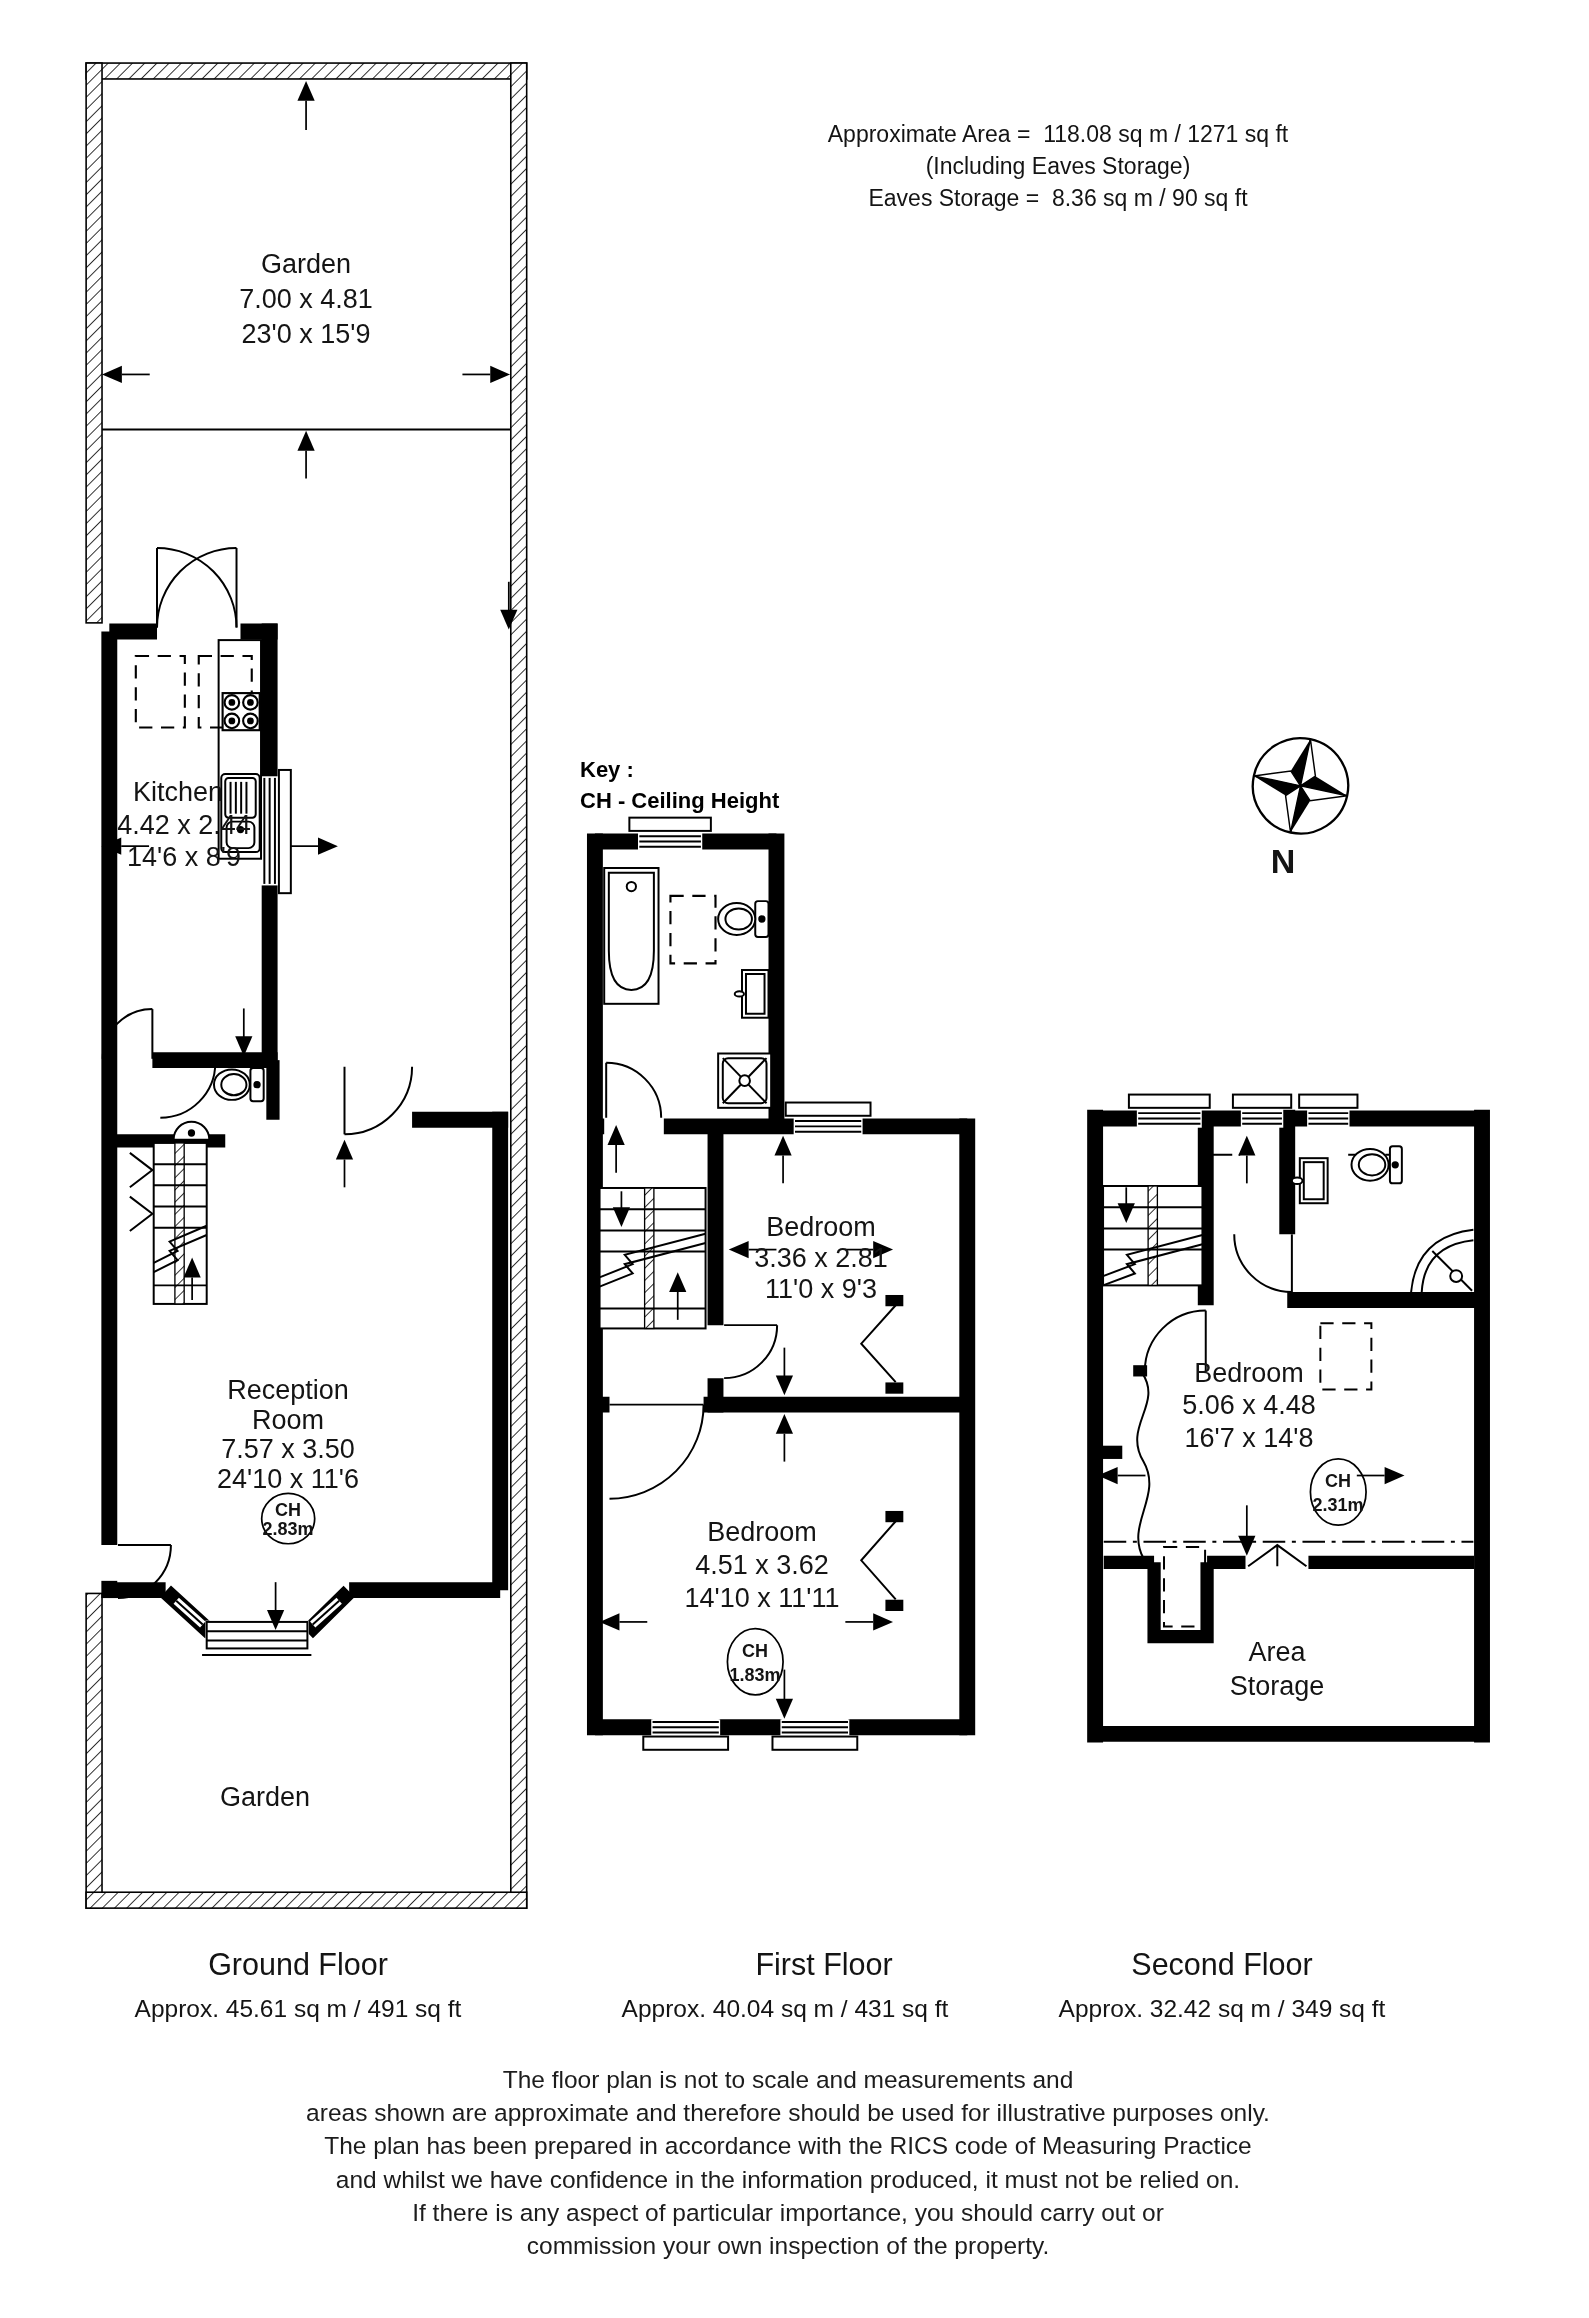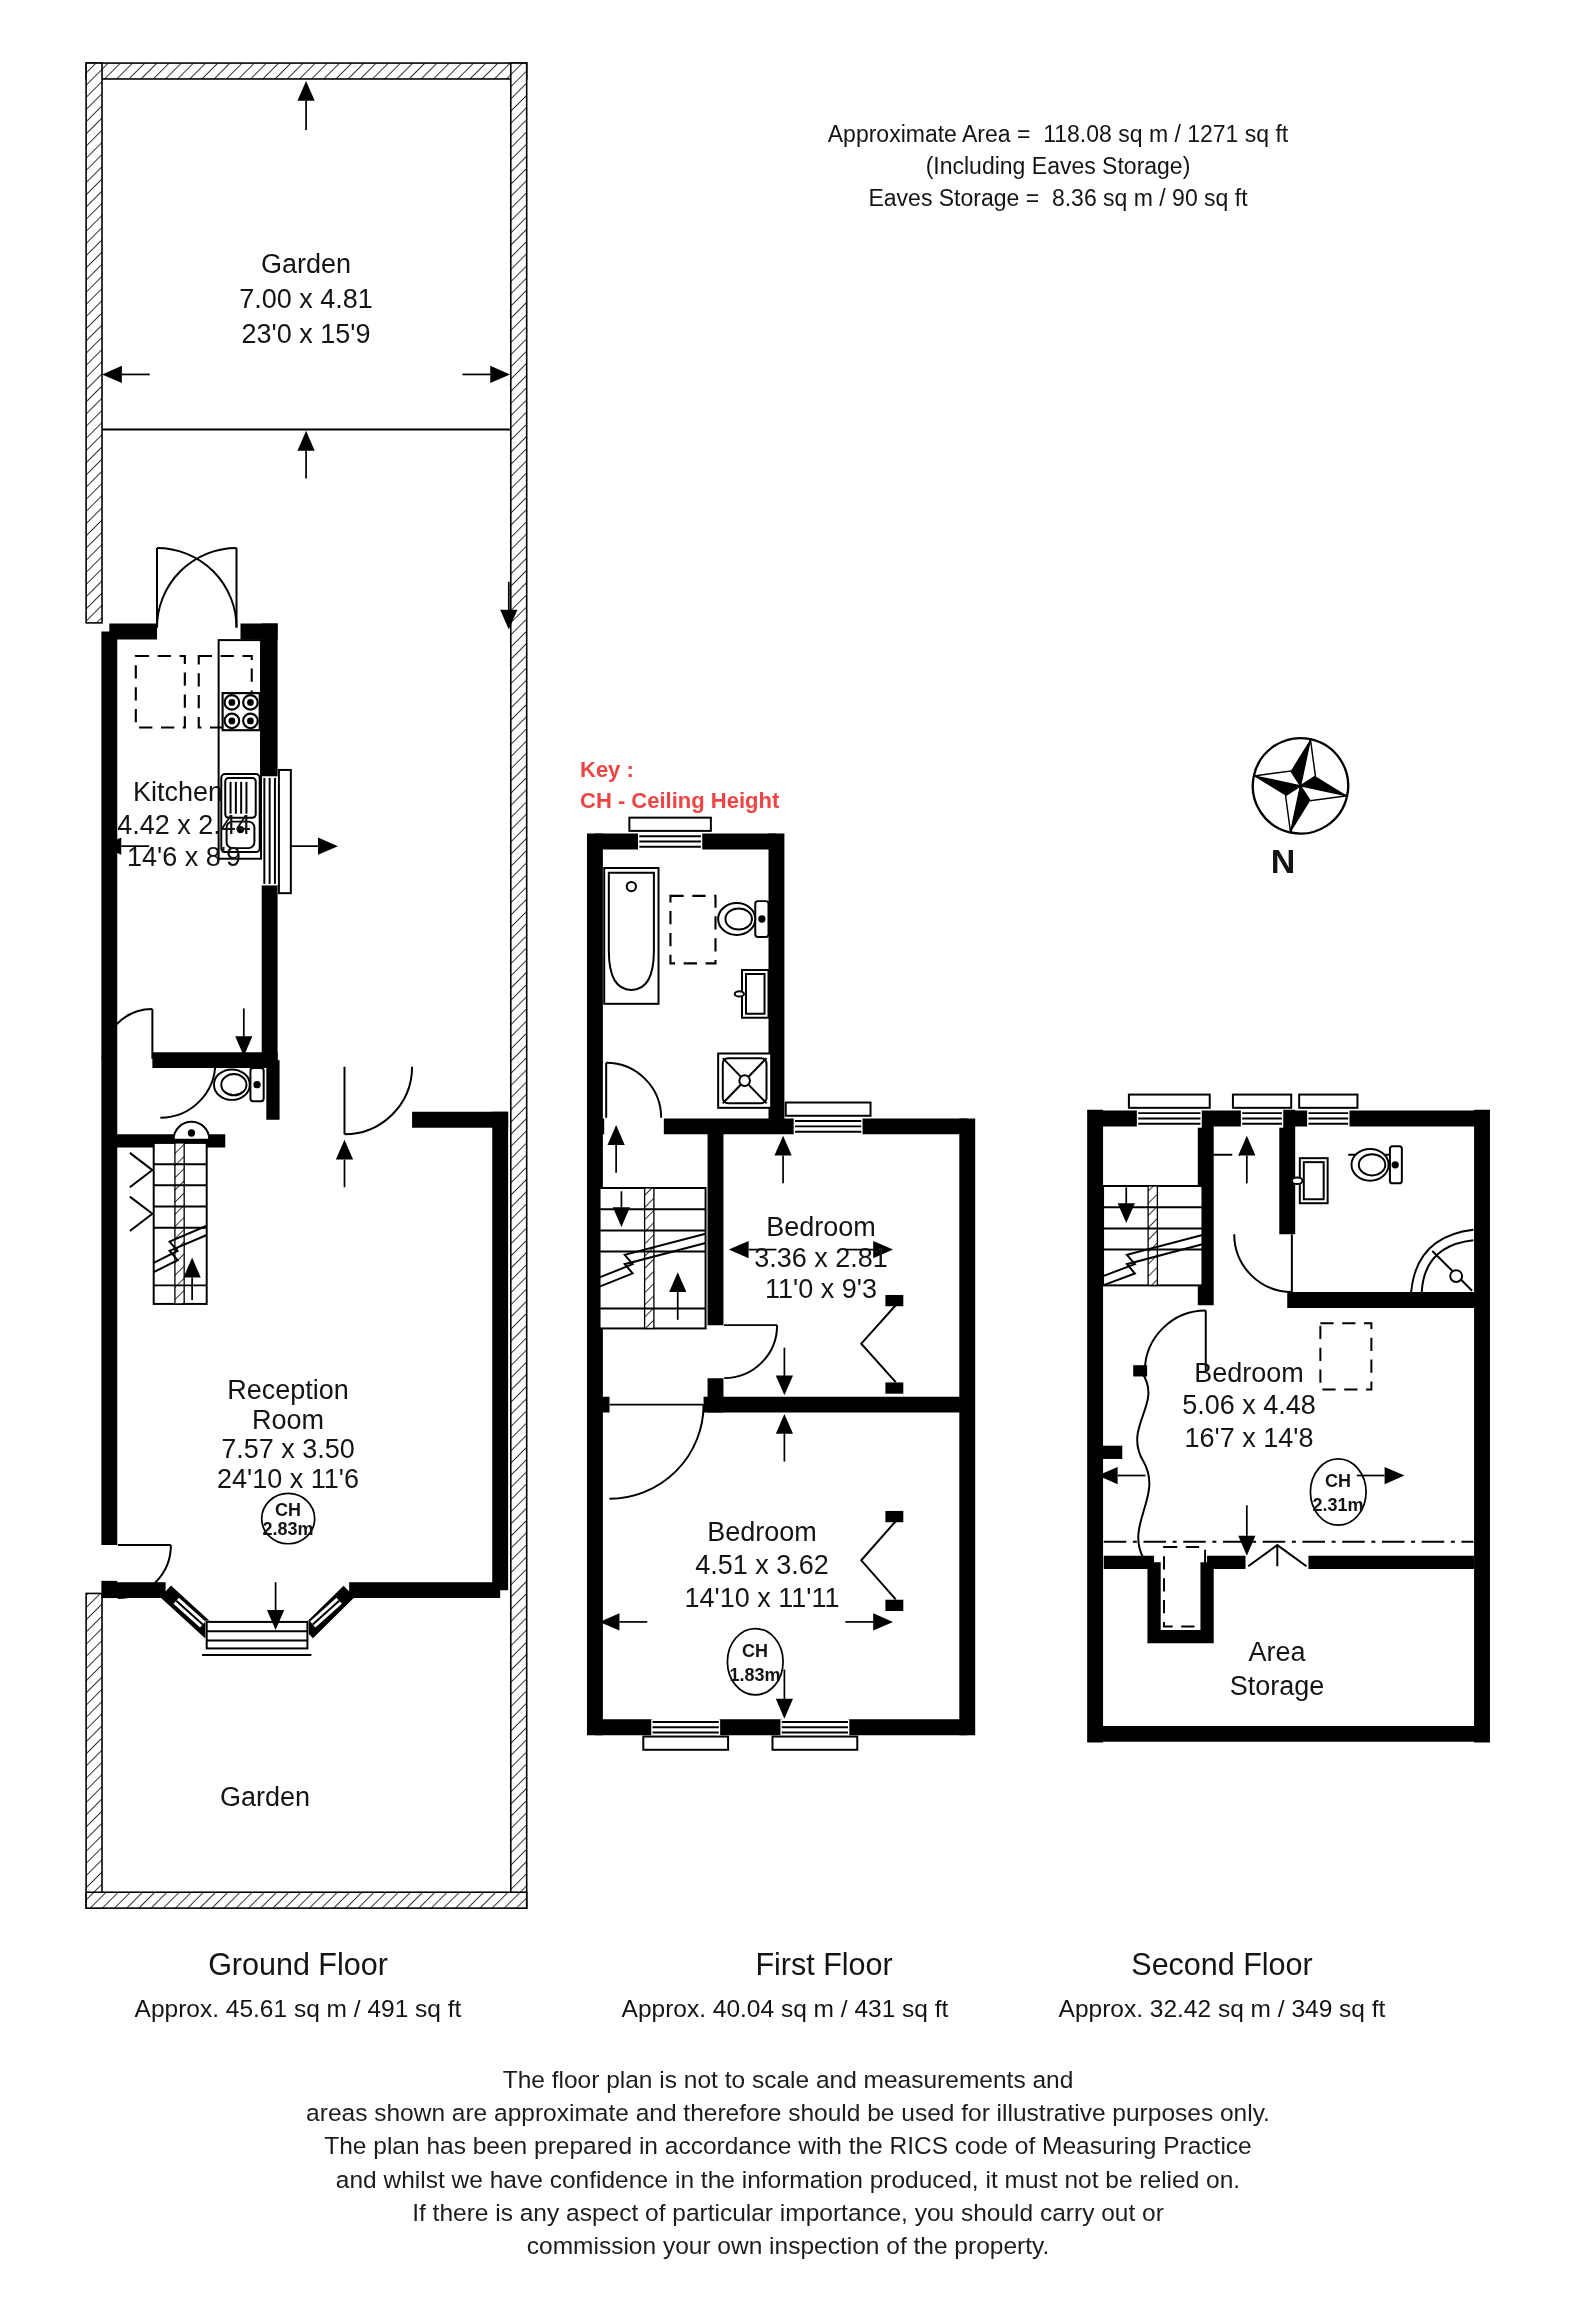--- a/index.html
+++ b/index.html
@@ -1,20 +1,20 @@
 <!DOCTYPE html>
 <html style="font-size:10.6px"><head>
 <meta charset="utf-8">
 <style>
   html,body{margin:0;padding:0;background:#ffffff;}
   .page{position:relative;width:1590px;height:2319px;background:#ffffff;overflow:hidden;
         font-family:"Liberation Sans",sans-serif;color:#111;}
   .plan-svg{position:absolute;left:0;top:0;}
   .lbl{position:absolute;transform:translate(-50%,-50%);white-space:pre;color:#141414;line-height:1;}
-  .left-lbl{position:absolute;white-space:pre;color:#ef4444;line-height:1;}
+  .left-lbl{position:absolute;white-space:pre;color:#000000;line-height:1;}
   .fs-h1{font-size:41px;font-weight:500;letter-spacing:0.3px;}
   .fs-h2{font-size:23px;font-weight:400;}
   .fs-room{font-size:27px;font-weight:400;}
   .fs-ch{font-size:18px;font-weight:700;}
   .fs-cap1{font-size:30.5px;font-weight:500;}
   .fs-cap2{font-size:24.5px;font-weight:400;}
   .fs-disc{font-size:24.5px;font-weight:400;color:#1c1c1c;}
   .fs-key{font-size:22px;font-weight:700;}
   .fs-n{font-size:34px;font-weight:700;}
 </style>

